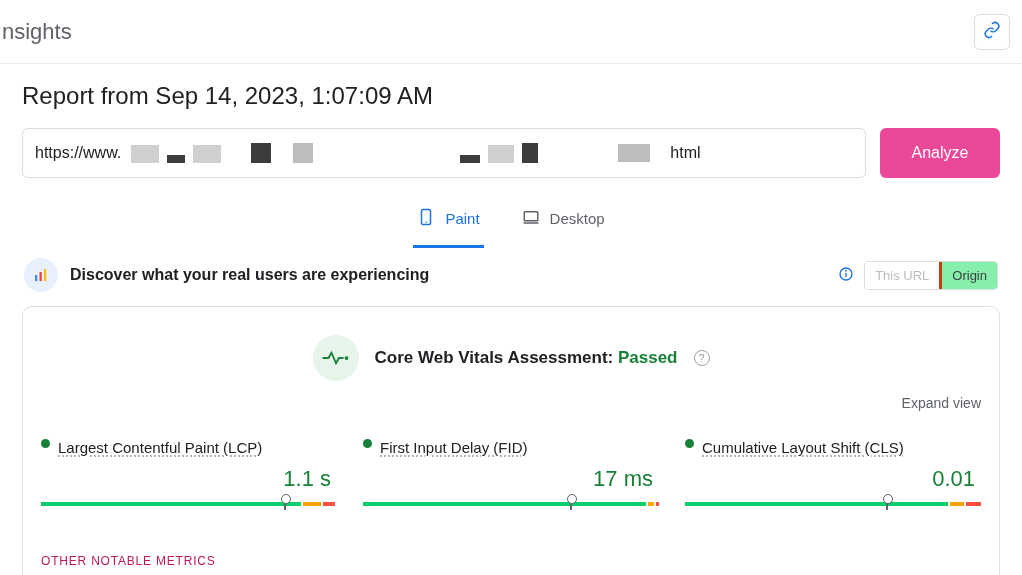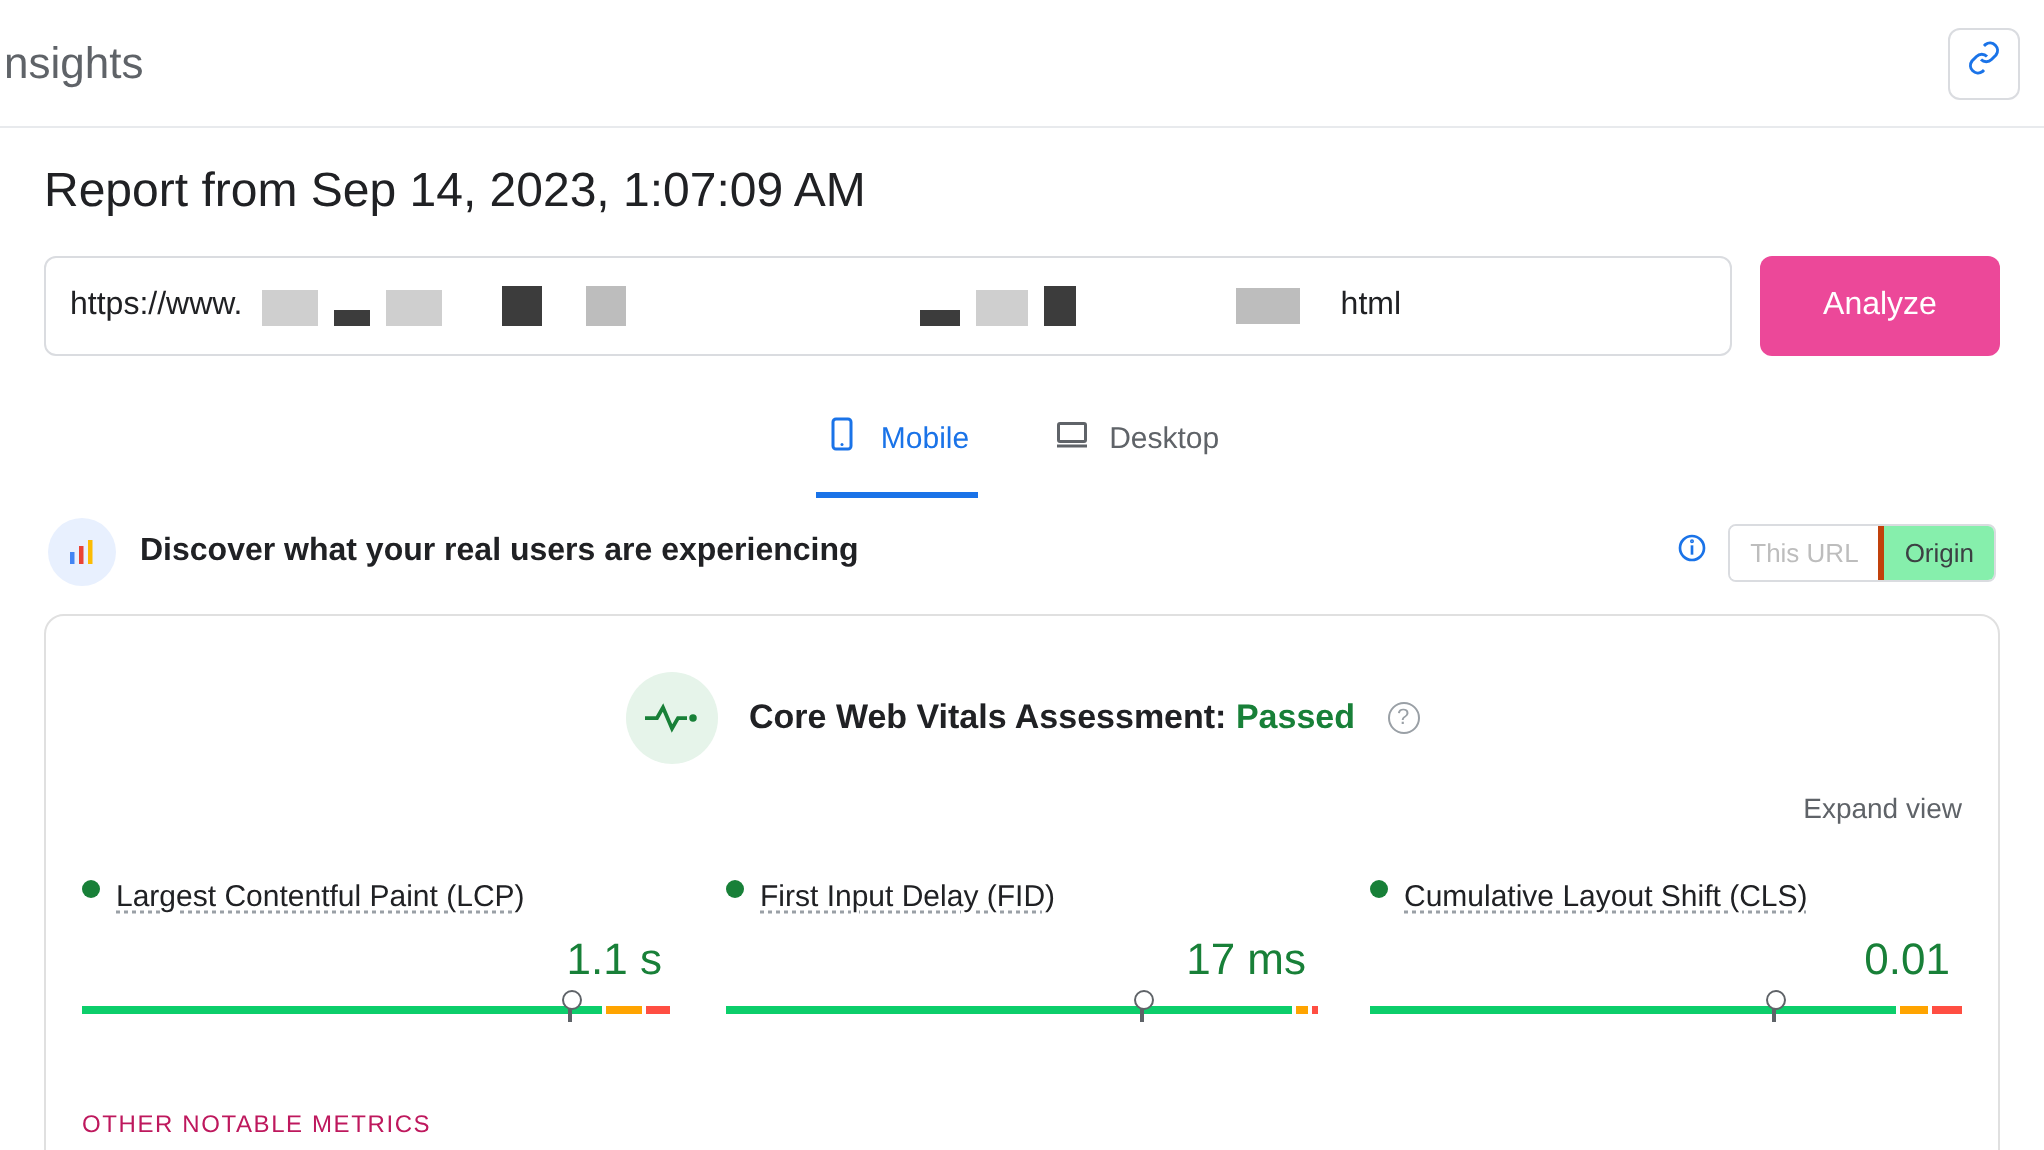--- a/index.html
+++ b/index.html
@@ -96,21 +96,21 @@
   </div>
 
   <div class="device-tabs">
     <div class="tab active">
       <span>
         <svg viewBox="0 0 24 24">
             <rect x="6" y="2" width="12" height="20" rx="2" fill="none" stroke="#1a73e8" stroke-width="2"></rect>
             <circle cx="12" cy="19" r="1" fill="#1a73e8"></circle>
           </svg>
       </span>
-      <span>Mobile</span>
+      <span>Paint</span>
     </div>
     <div class="tab">
       <span>
         <svg viewBox="0 0 24 24">
             <rect x="3" y="5" width="18" height="12" rx="1" fill="none" stroke="#5f6368" stroke-width="2"></rect>
             <line x1="2" y1="20" x2="22" y2="20" stroke="#5f6368" stroke-width="2"></line>
           </svg>
       </span>
       <span>Desktop</span>
     </div>

